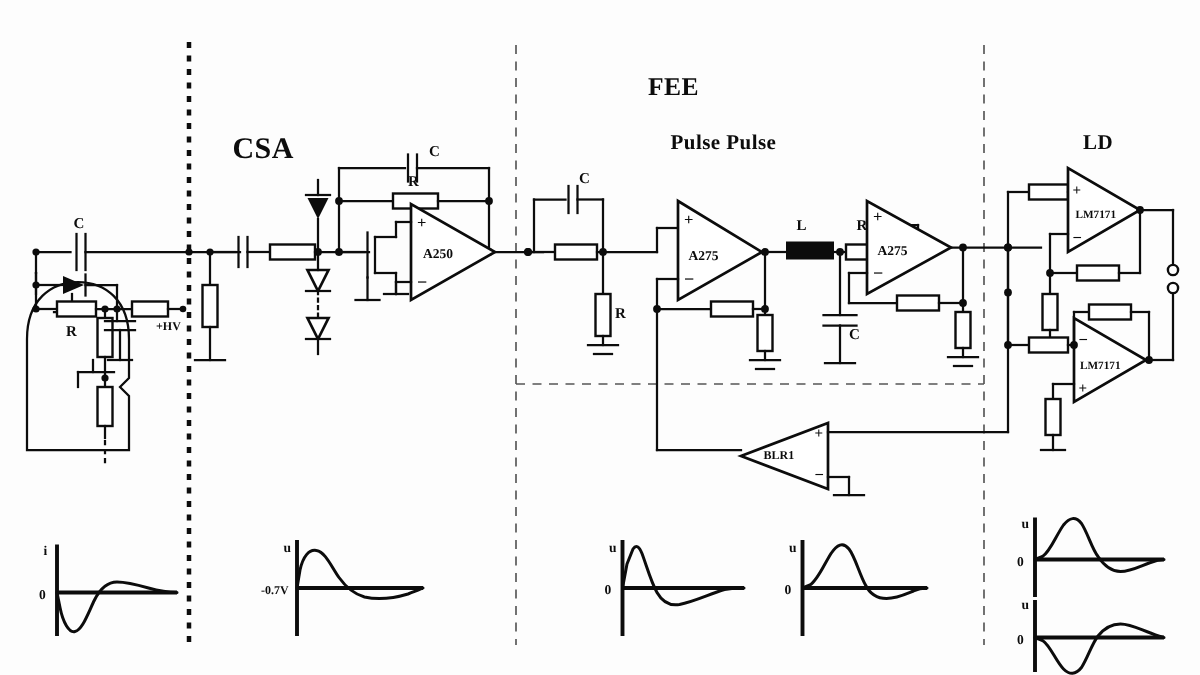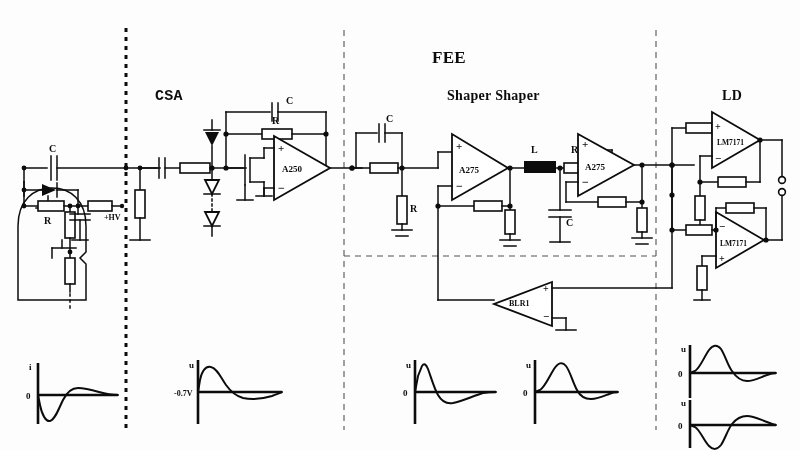--- a/index.html
+++ b/index.html
@@ -16,33 +16,33 @@
   svg.sheet{position:absolute;left:0;top:0;width:800px;height:450px;}
   .sec-title{
     position:absolute;
     font-family:"Liberation Serif", serif;
     font-weight:bold;
     color:#0c0c0c;
     white-space:nowrap;
     letter-spacing:0.3px;
   }
   #t-pmt{left:8px;  top:10px;  font-size:16px;}
-  #t-csa{left:155px;top:88px;  font-size:15px;font-family:Liberation Mono, monospace;}
+  #t-csa{left:155px;top:88px;  font-size:20px;}
   #t-fee{left:432px;top:8px;   font-size:17px;margin-top:40px;}
   #t-ps {left:447px;top:88px;  font-size:14px;}
   #t-ld {left:722px;top:88px;  font-size:14px;}
 </style>
 </head>
 <body>
 
 <div id="canvas">
 
   <div class="sec-title" id="t-csa">CSA</div>
   <div class="sec-title" id="t-fee">FEE</div>
-  <div class="sec-title" id="t-ps">Shaper Shaper</div>
+  <div class="sec-title" id="t-ps">Pulse Pulse</div>
   <div class="sec-title" id="t-ld">LD</div>
 
   <svg class="sheet" viewBox="0 0 800 450">
     <defs>
       <style>
         .w{stroke:#0c0c0c;stroke-width:1.5;fill:none;stroke-linecap:square;}
         .wt{stroke:#0c0c0c;stroke-width:1.2;fill:none;stroke-linecap:square;}
         .bx{stroke:#0c0c0c;stroke-width:1.6;fill:#ffffff;}
         .fil{fill:#0c0c0c;stroke:none;}
         .tri{stroke:#0c0c0c;stroke-width:1.8;fill:#ffffff;}

